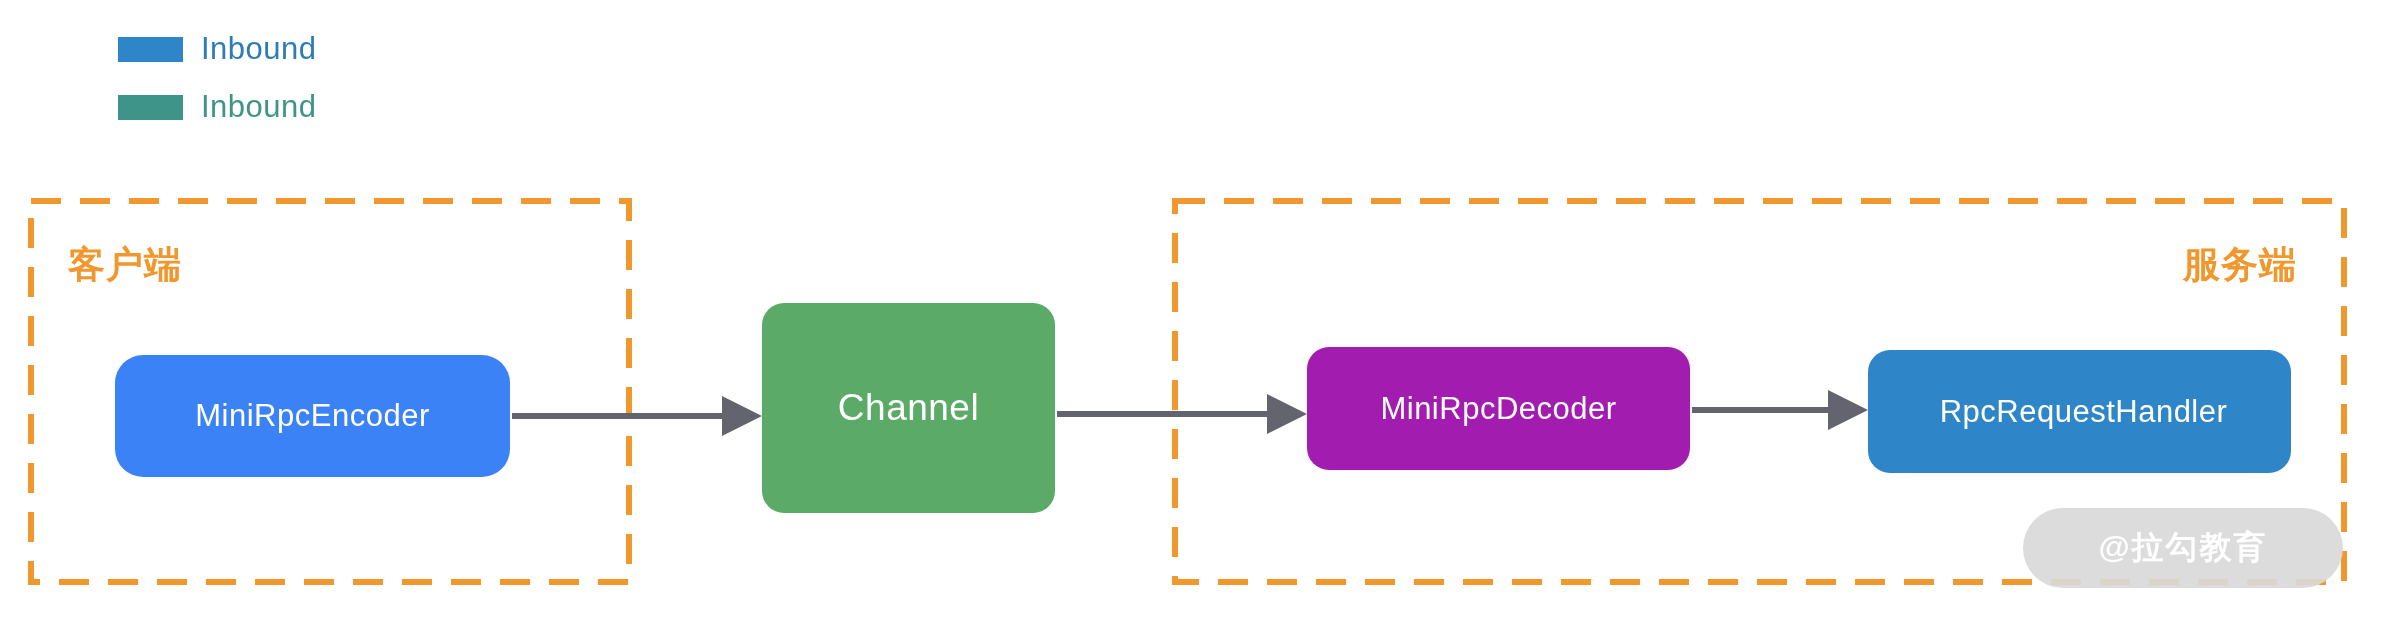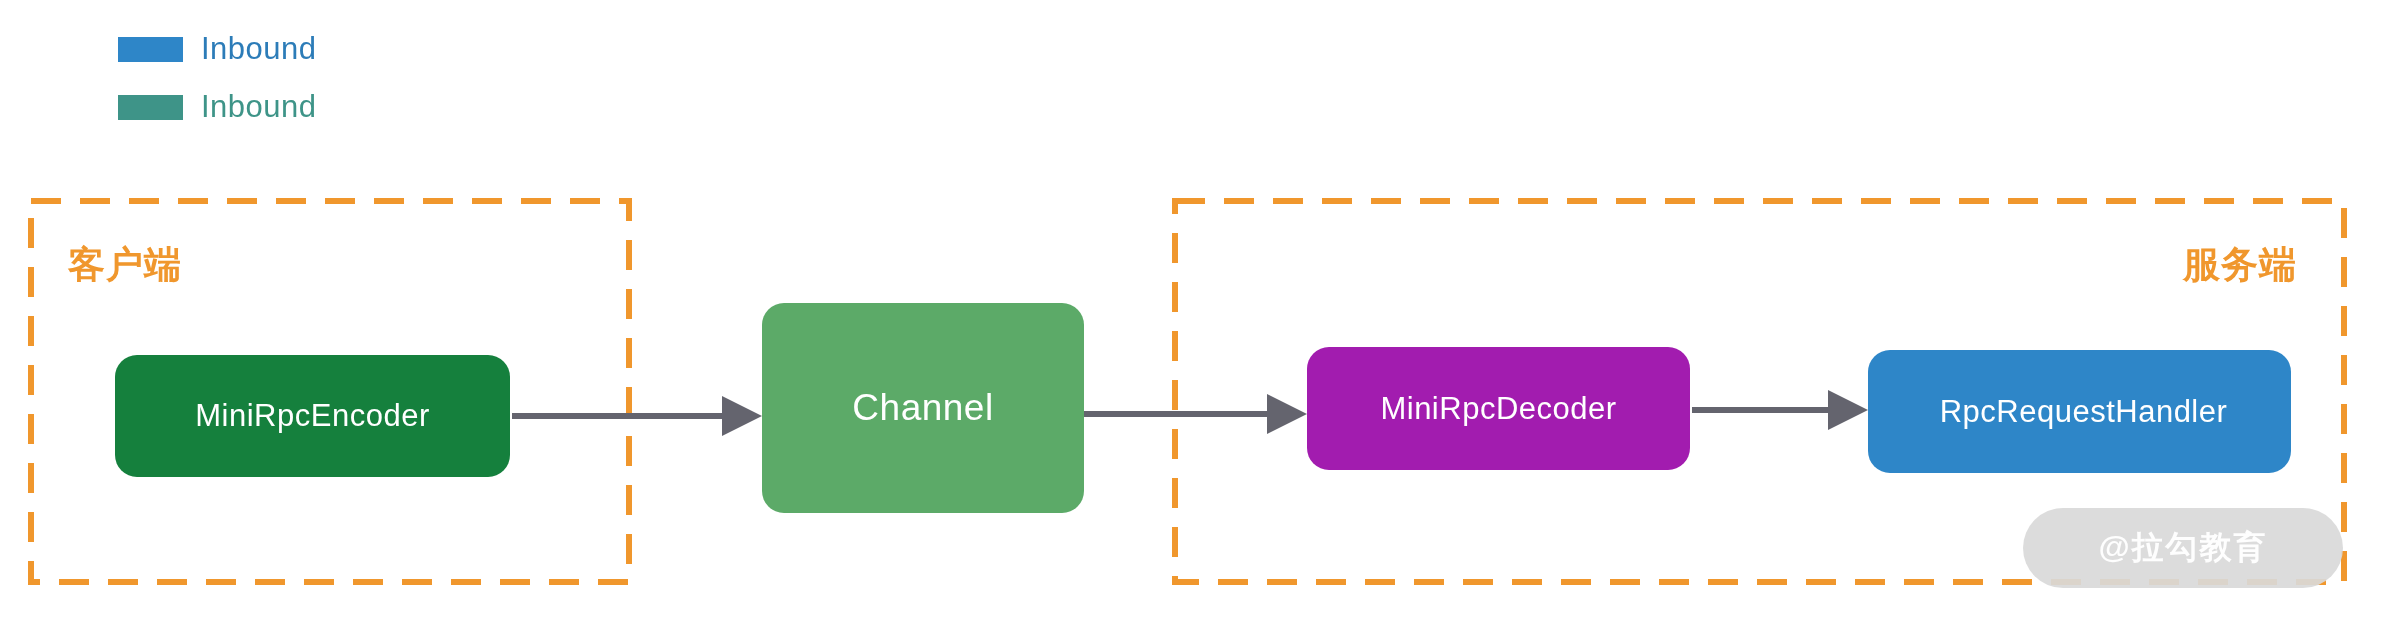--- a/index.html
+++ b/index.html
@@ -33,22 +33,22 @@
   .group-label.client{left:68px;top:232px;margin-top:8px;}
   .group-label.server{right:89px;top:240px;}
   
   .node{
     position:absolute;
     display:flex;align-items:center;justify-content:center;
     border-radius:22px;
     color:#ffffff;font-size:31px;font-weight:500;
     letter-spacing:0.5px;white-space:nowrap;
   }
-  .node.encoder{left:115px;top:355px;width:395px;height:122px;background:#15803d;}
-  .node.channel{left:762px;top:303px;width:322px;height:210px;background:#5caa68;font-size:37px;}
+  .node.encoder{left:115px;top:355px;width:395px;height:122px;background:#3b82f6;border-radius:28px;}
+  .node.channel{left:762px;top:303px;width:293px;height:210px;background:#5caa68;font-size:37px;}
   .node.decoder{left:1307px;top:347px;width:383px;height:123px;background:#a21caf;}
   .node.handler{left:1868px;top:350px;width:415px;height:123px;background:#2e86c8;padding-left:8px;}
   
   .watermark{
     position:absolute;left:2023px;top:508px;width:320px;height:80px;
     background:rgba(217,217,217,0.92);
     border-radius:40px;
     display:flex;align-items:center;justify-content:center;
   }
   .watermark-text{

